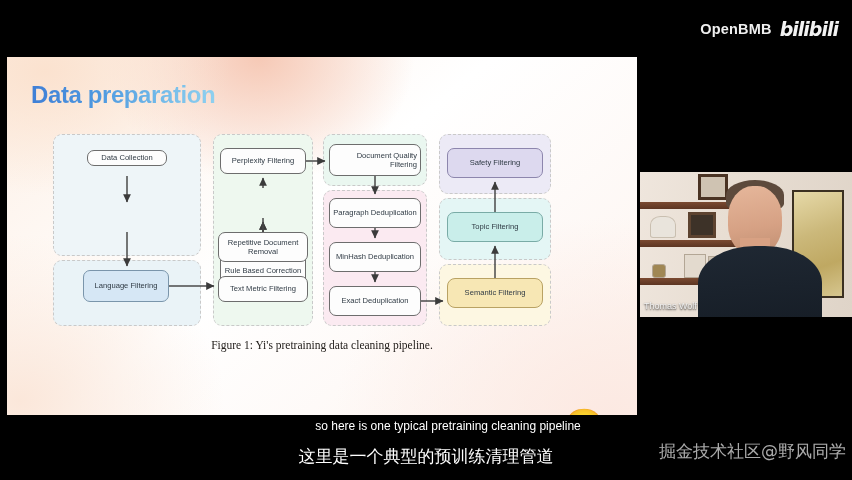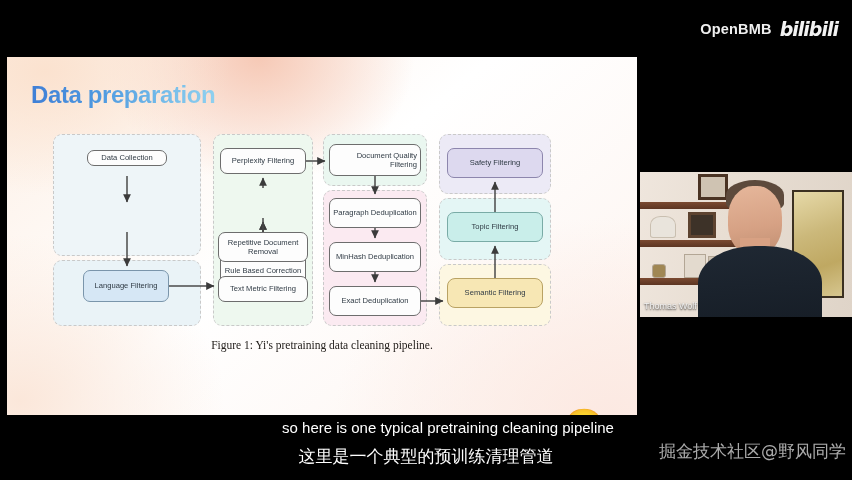--- a/index.html
+++ b/index.html
@@ -207,21 +207,21 @@
 
   
   .sub {
     position: absolute;
     left: 0; width: 852px;
     text-align: center;
     color: #ffffff;
     text-shadow: 0 1px 2px rgba(0,0,0,.95), 0 0 5px rgba(0,0,0,.7);
     z-index: 30;
   }
-  .sub-en { top: 419px; font-size: 15px; padding-left: 44px; }
+  .sub-en { top: 419px; font-size: 12px; padding-left: 44px; }
   .sub-zh { top: 445px; font-size: 17px; font-family: "DejaVu Sans", sans-serif; }
 
   .watermark {
     position: absolute;
     right: 6px; top: 440px;
     font-size: 17px;
     color: rgba(235,235,235,.72);
     font-family: "DejaVu Sans", sans-serif;
     z-index: 35;
     white-space: nowrap;

